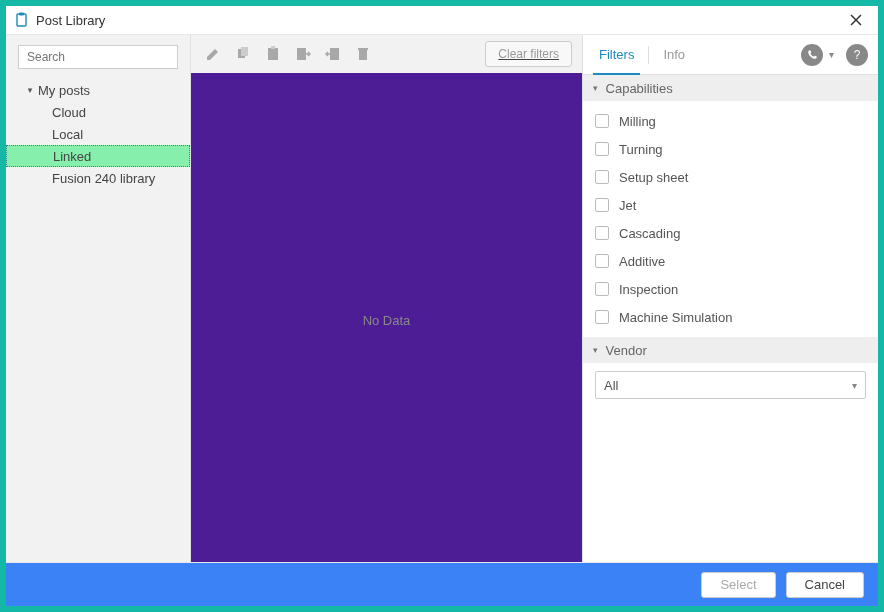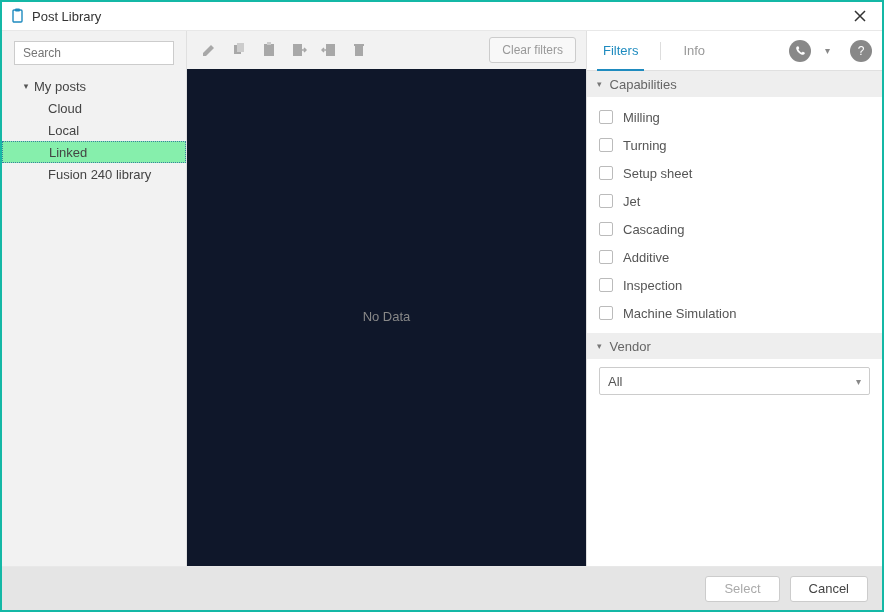--- a/index.html
+++ b/index.html
@@ -8,21 +8,21 @@
     width: 884px; height: 612px;
     font-family: Arial, Helvetica, sans-serif;
     font-size: 13px;
     color: #444;
     background: #fff;
     overflow: hidden;
   }
   .window {
     width: 884px; height: 612px;
     display: flex; flex-direction: column;
-    border: 2px solid #14b8a6;
+    border: 6px solid #14b8a6;
   }
   
   .titlebar {
     height: 28px;
     display: flex; align-items: center;
     padding: 0 8px;
     background: #fff;
   }
   .titlebar .app-icon {
     width: 16px; height: 16px;
@@ -73,23 +73,24 @@
   }
   .tree-row.depth1 { padding-left: 32px; }
   .tree-row.depth2 { padding-left: 46px; }
   .tree-row.selected {
     background: #86efac;
     border: 1px dotted #3a7fa0;
   }
   
   .middle {
     flex: 1;
-    background: #0f172a;
+    background: #4c1d95;
     display: flex; flex-direction: column;
     border-left: 1px solid #e0e0e0;
+    text-decoration: underline;
   }
   .toolbar {
     height: 38px;
     display: flex; align-items: center;
     padding: 0 10px;
     gap: 6px;
     background: #f2f2f2;
   }
   .tool-btn {
     width: 24px; height: 24px;
@@ -124,21 +125,21 @@
   .right {
     width: 296px;
     display: flex; flex-direction: column;
     background: #fff;
     border-left: 1px solid #e0e0e0;
   }
   .right-head {
     height: 40px;
     display: flex; align-items: center;
     padding: 0 10px;
-    gap: 16px;
+    gap: 8px;
     border-bottom: 1px solid #e0e0e0;
     position: relative;
   }
   .r-tab {
     height: 40px; line-height: 40px;
     padding: 0 6px;
     font-size: 13px;
     color: #999;
     cursor: pointer;
   }
@@ -192,21 +193,21 @@
     border-radius: 2px;
   }
   .vendor-select .caret { color: #888; font-size: 10px; }
   
   .footer {
     height: 44px;
     display: flex; align-items: center; justify-content: flex-end;
     padding: 0 14px;
     gap: 10px;
     border-top: 1px solid #e8e8e8;
-    background:#e5e5e5;
+    background:#3b82f6;
   }
   .btn {
     height: 26px;
     padding: 0 18px;
     border: 1px solid #ccc;
     background: #fff;
     font-size: 13px;
     border-radius: 3px;
     cursor: pointer;
     color: #444;

